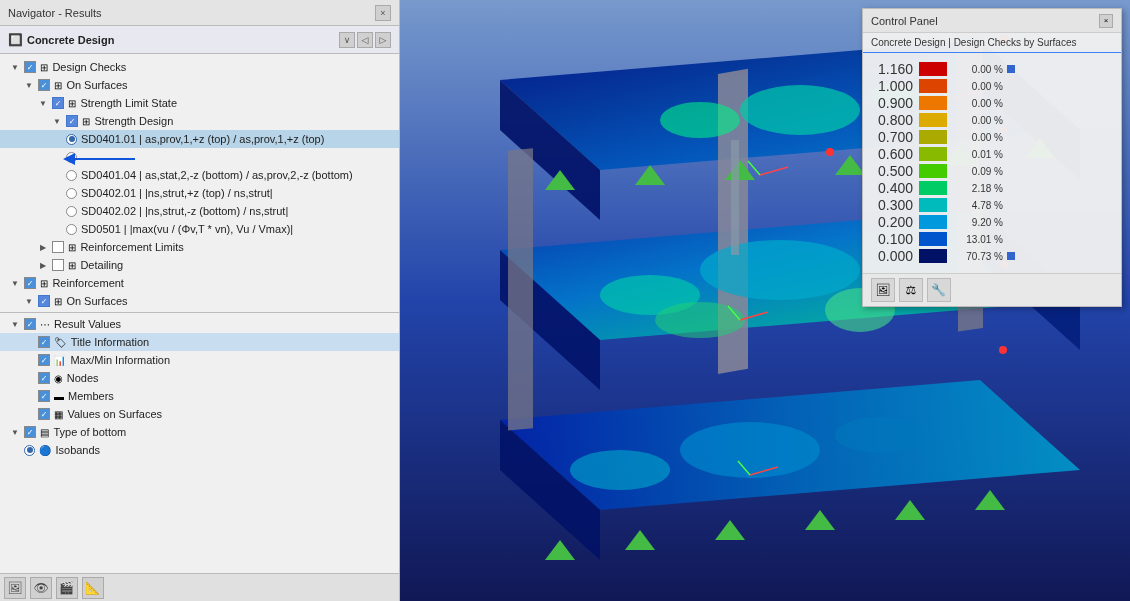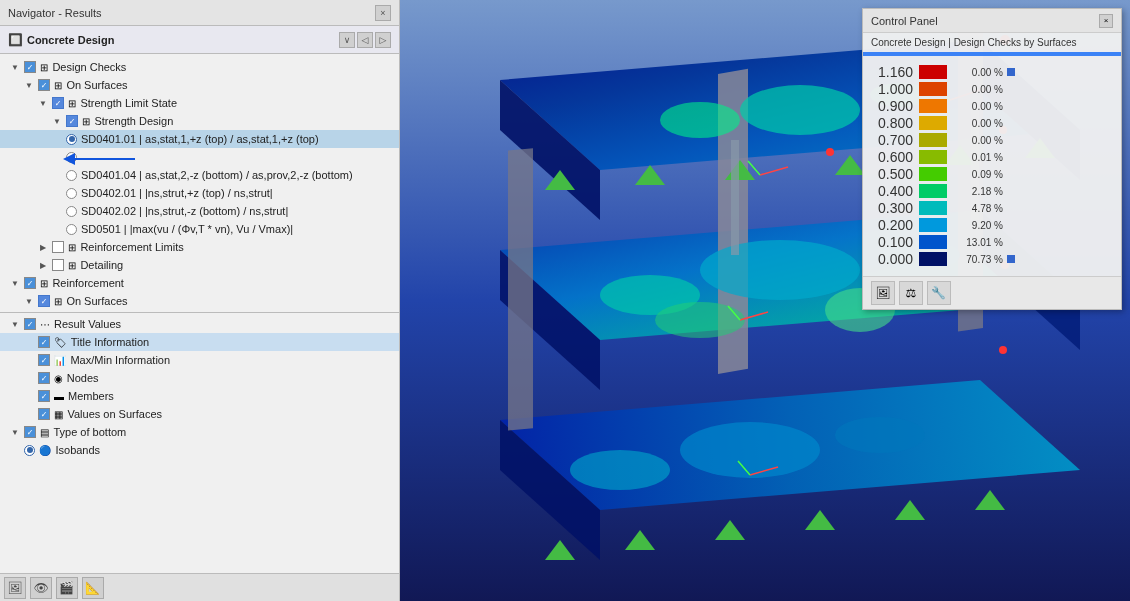--- a/index.html
+++ b/index.html
@@ -170,21 +170,21 @@
       width: 14px; height: 14px;
       background: #d0d0d0;
       border: 1px solid #aaa;
       display: flex; align-items: center; justify-content: center;
       font-size: 8px; cursor: pointer;
     }
     .cp-subtitle {
       padding: 4px 8px;
       font-size: 10px;
       color: #333;
-      border-bottom: 4px solid #3b82f6;
+      border-bottom: 1px solid #3b82f6;
     }
 
     .color-scale {
       padding: 8px 12px;
     }
     .color-scale-row {
       display: flex;
       align-items: center;
       margin-bottom: 1px;
     }
@@ -293,21 +293,21 @@
       <span class="tree-checkbox" style="background:#5588dd;border-color:#4477cc;">
         <span style="color:white;font-size:8px;">✓</span>
       </span>
       <span class="tree-icon">⊞</span>
       <span class="tree-label">Strength Design</span>
     </div>
 
     <div class="tree-item selected">
       <span class="tree-indent" style="width:60px"></span>
       <span class="tree-radio selected-radio"></span>
-      <span class="tree-label">SD0401.01 | as,stat,1,+z (top) / as,stat,1,+z (top)</span>
+      <span class="tree-label">SD0401.01 | as,prov,1,+z (top) / as,prov,1,+z (top)</span>
     </div>
 
 
     <div class="tree-item">
       <span class="tree-indent" style="width:60px"></span>
       <span class="tree-radio"></span>
     </div>
 
     <div class="tree-item">
       <span class="tree-indent" style="width:60px"></span>

